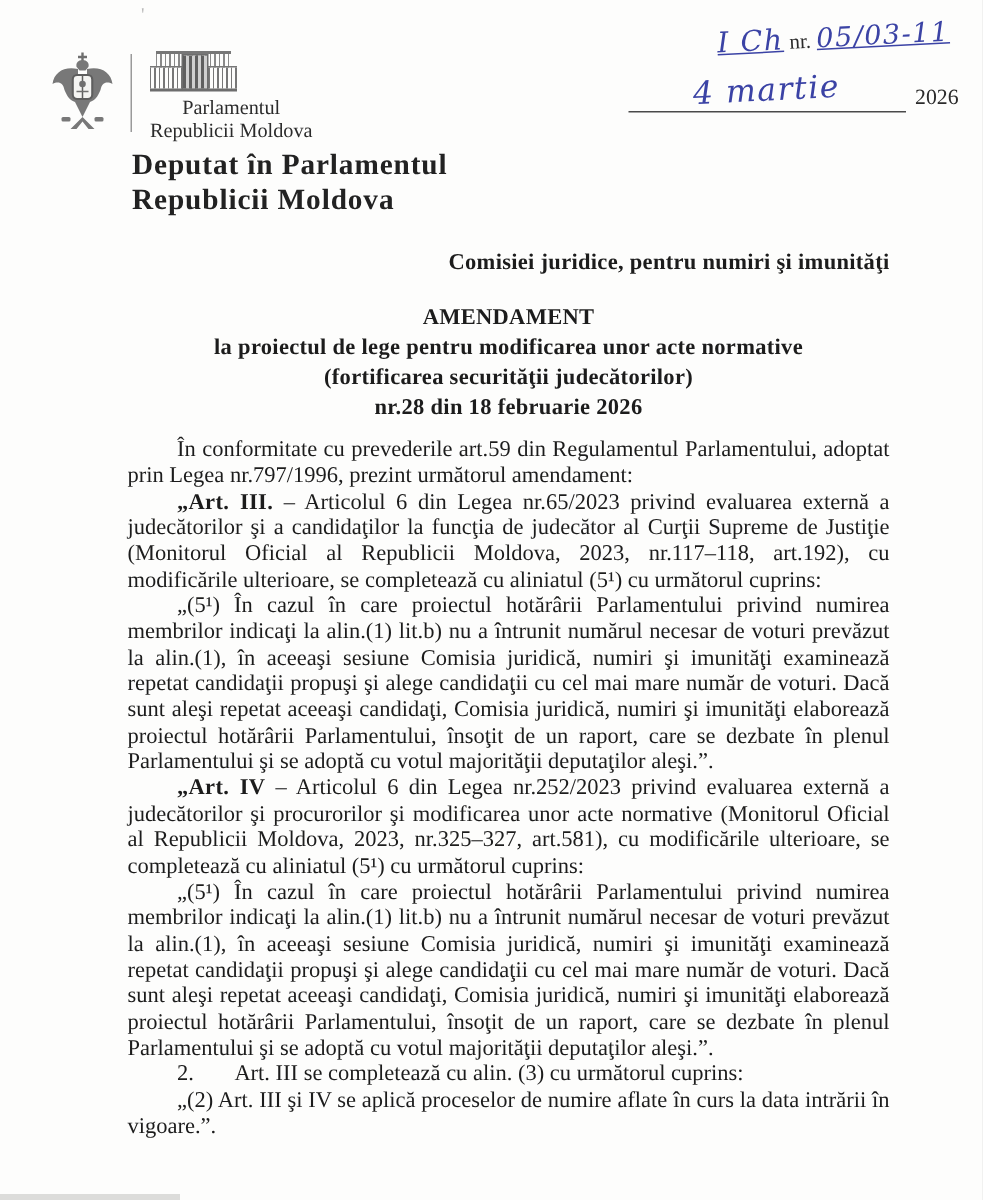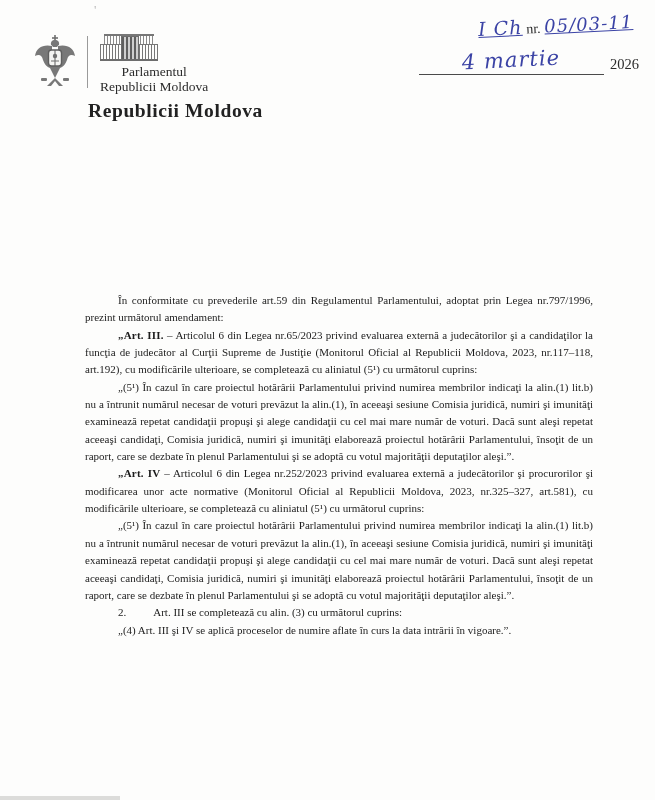--- a/index.html
+++ b/index.html
@@ -50,21 +50,21 @@
 
   
   .addressee{position:absolute;top:167px;right:62px;font-weight:bold;font-size:15px;letter-spacing:.2px;}
 
   
   .doc-title{position:absolute;top:202px;left:85px;width:508px;text-align:center;
      font-weight:bold;font-size:15px;line-height:20px;letter-spacing:.2px;}
 
   
   .body-text{position:absolute;top:292px;left:85px;width:508px;
-     font-size:11px;line-height:17.35px;text-align:justify;}
+     font-size:15px;line-height:17.35px;text-align:justify;}
   .body-text p{margin:0;text-indent:33px;}
   .num-gap{display:inline-block;width:27px;}
   b{letter-spacing:.2px;font-family:Liberation Serif, serif;}
 
   .scan-edge{position:absolute;left:0;bottom:0;width:120px;height:4px;background:#dcdcda;}
 </style>
 </head>
 <body>
 
 <div class="page">
@@ -110,36 +110,44 @@
       <span class="hw reg-prefix" style="color:#3b43a5">I Ch</span>
       <span class="reg-nr-label">nr.</span>
       <span class="hw reg-number" style="color:#3b43a5">05/03-11</span>
     </div>
     <div class="reg-line2">
       <span class="date-hw-wrap"><span class="hw date-hw" style="color:#3b43a5">4 martie</span></span><span class="year-printed">2026</span>
     </div>
   </div>
 
   <div class="letterhead">
+    <div>Deputat în Parlamentul</div>
     <div>Republicii Moldova</div>
   </div>
 
+  <div class="addressee">Comisiei juridice, pentru numiri şi imunităţi</div>
 
+  <div class="doc-title">
+    <div>AMENDAMENT</div>
+    <div>la proiectul de lege pentru modificarea unor acte normative</div>
+    <div>(fortificarea securităţii judecătorilor)</div>
+    <div>nr.28 din 18 februarie 2026</div>
+  </div>
 
   <div class="body-text">
     <p>În conformitate cu prevederile art.59 din Regulamentul Parlamentului, adoptat prin Legea nr.797/1996, prezint următorul amendament:</p>
 
 
     <p><b>„Art. III.</b><span> – Articolul 6 din Legea nr.65/2023 privind evaluarea externă a judecătorilor şi a candidaţilor la funcţia de judecător al Curţii Supreme de Justiţie (Monitorul Oficial al Republicii Moldova, 2023, nr.117–118, art.192), cu modificările ulterioare, se completează cu aliniatul (5¹) cu următorul cuprins:</span></p>
 
     <p>„(5¹) În cazul în care proiectul hotărârii Parlamentului privind numirea membrilor indicaţi la alin.(1) lit.b) nu a întrunit numărul necesar de voturi prevăzut la alin.(1), în aceeaşi sesiune Comisia juridică, numiri şi imunităţi examinează repetat candidaţii propuşi şi alege candidaţii cu cel mai mare număr de voturi. Dacă sunt aleşi repetat aceeaşi candidaţi, Comisia juridică, numiri şi imunităţi elaborează proiectul hotărârii Parlamentului, însoţit de un raport, care se dezbate în plenul Parlamentului şi se adoptă cu votul majorităţii deputaţilor aleşi.”.</p>
 
     <p><b>„Art. IV</b><span> – Articolul 6 din Legea nr.252/2023 privind evaluarea externă a judecătorilor şi procurorilor şi modificarea unor acte normative (Monitorul Oficial al Republicii Moldova, 2023, nr.325–327, art.581), cu modificările ulterioare, se completează cu aliniatul (5¹) cu următorul cuprins:</span></p>
 
     <p>„(5¹) În cazul în care proiectul hotărârii Parlamentului privind numirea membrilor indicaţi la alin.(1) lit.b) nu a întrunit numărul necesar de voturi prevăzut la alin.(1), în aceeaşi sesiune Comisia juridică, numiri şi imunităţi examinează repetat candidaţii propuşi şi alege candidaţii cu cel mai mare număr de voturi. Dacă sunt aleşi repetat aceeaşi candidaţi, Comisia juridică, numiri şi imunităţi elaborează proiectul hotărârii Parlamentului, însoţit de un raport, care se dezbate în plenul Parlamentului şi se adoptă cu votul majorităţii deputaţilor aleşi.”.</p>
 
     <p><span>2.</span><span class="num-gap"></span><span>Art. III se completează cu alin. (3) cu următorul cuprins:</span></p>
 
-    <p>„(4) Art. III şi IV se aplică proceselor de numire aflate în curs la data intrării în vigoare.”.</p>
+    <p>„(2) Art. III şi IV se aplică proceselor de numire aflate în curs la data intrării în vigoare.”.</p>
   </div>
 
   <div class="scan-edge"></div>
 </div>
 
 </body></html>

